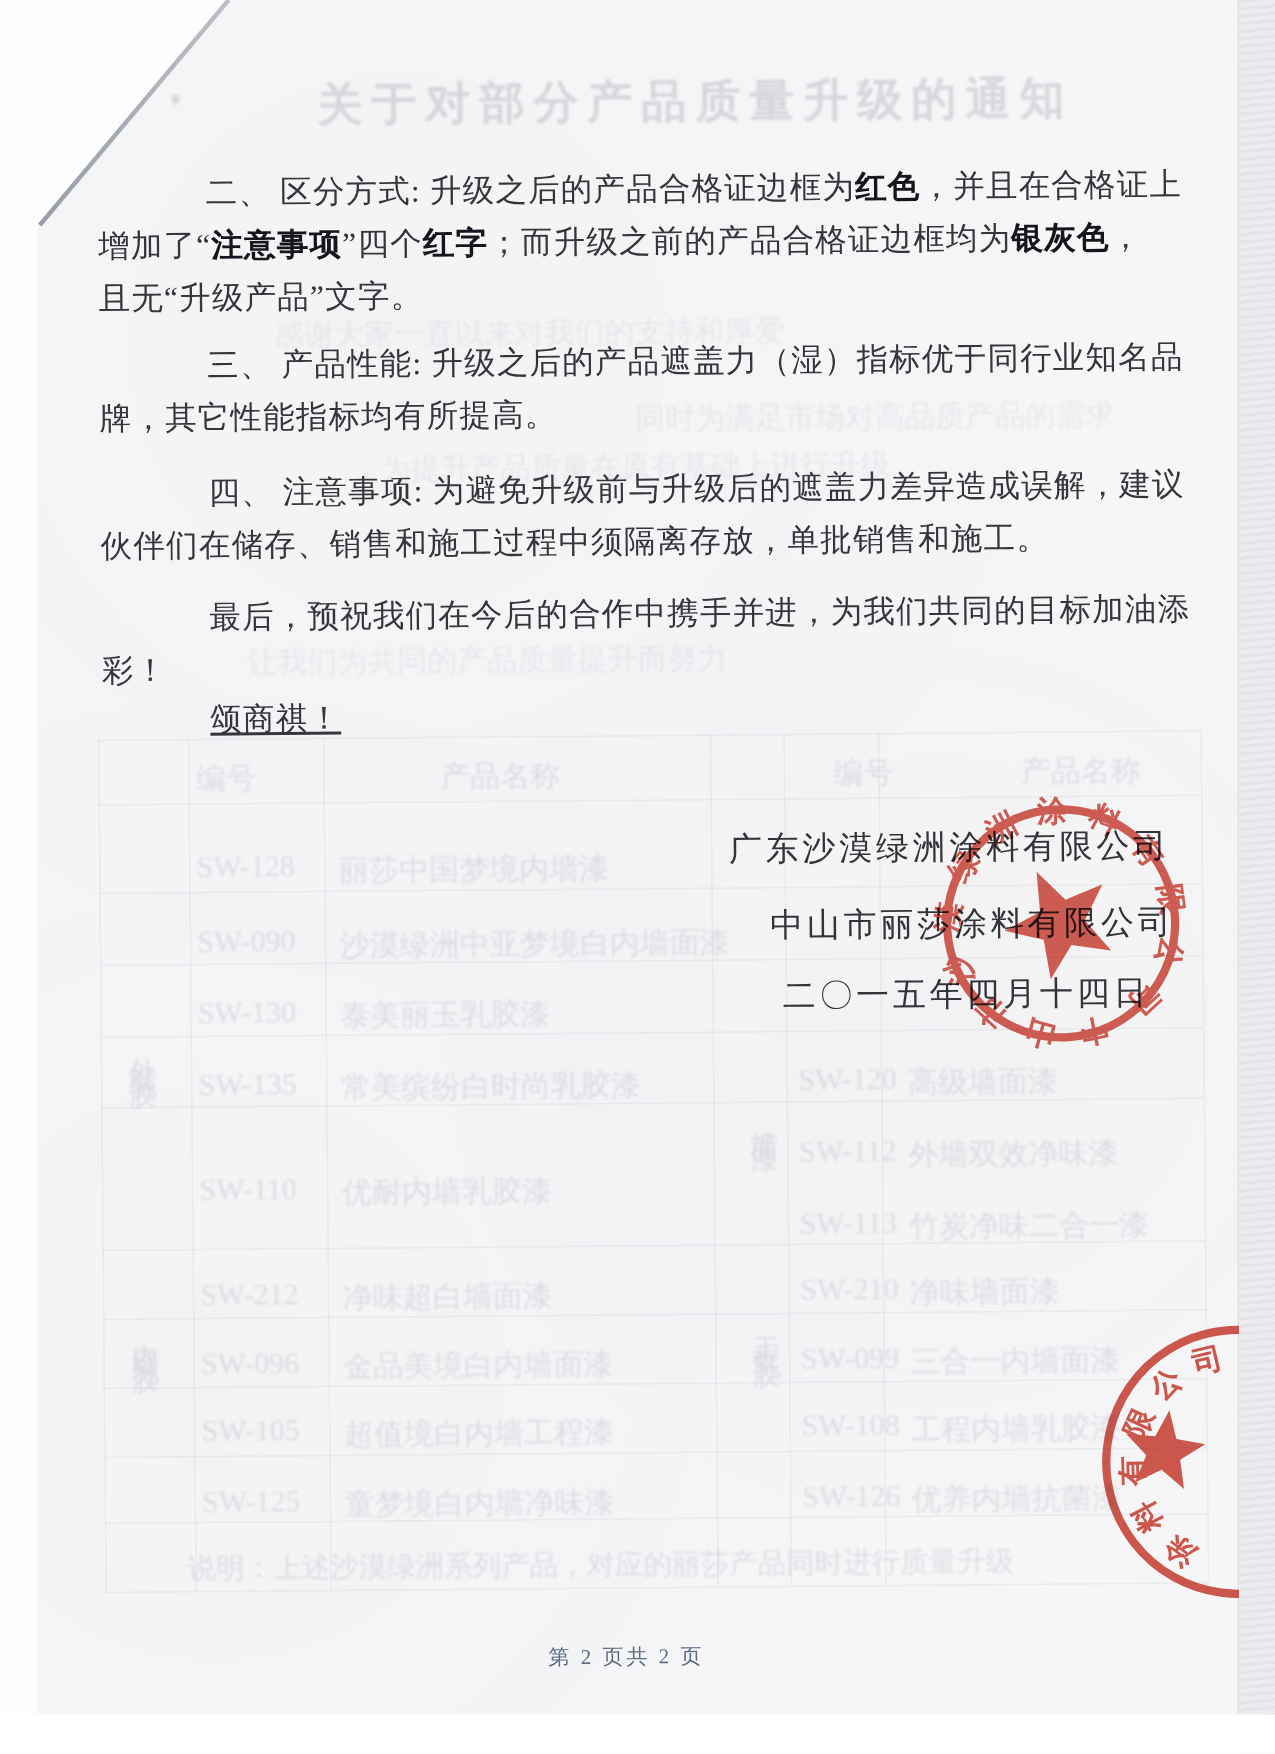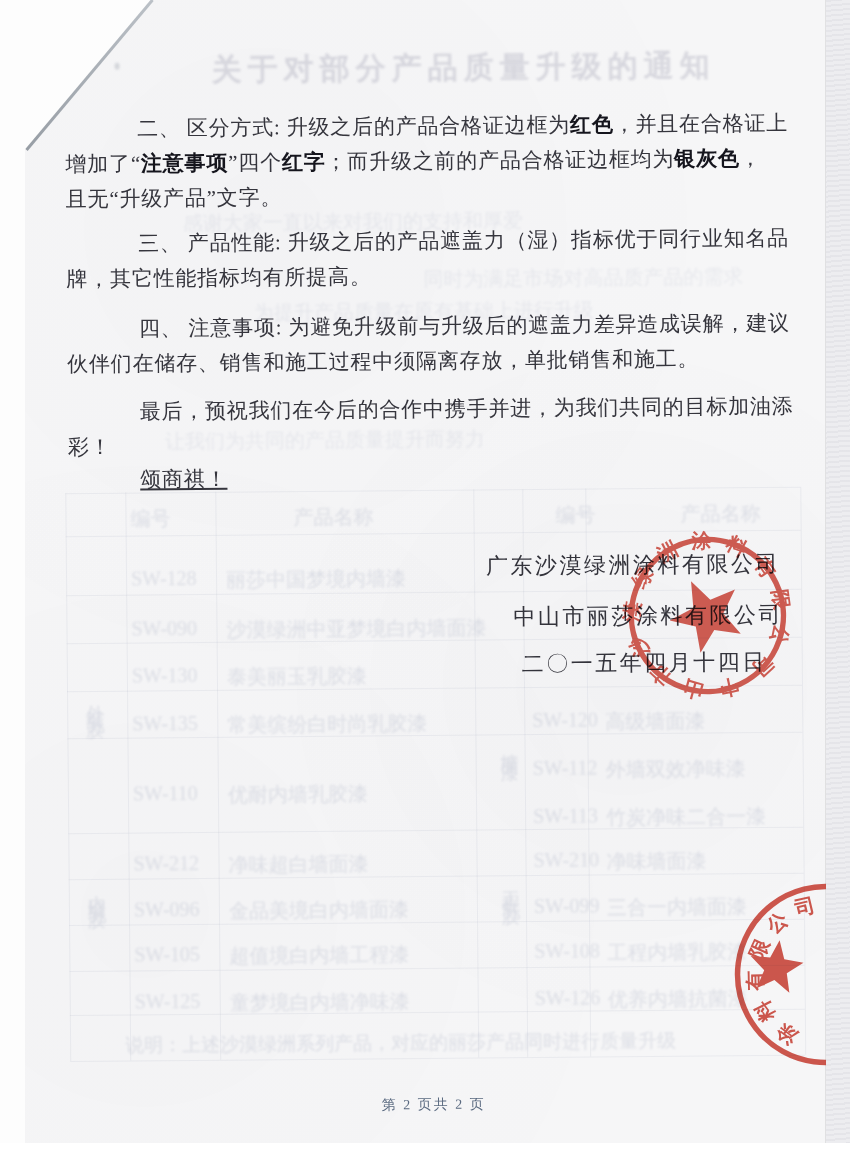--- a/index.html
+++ b/index.html
@@ -17,21 +17,21 @@
   
   .bg-right{position:absolute;right:0;top:0;width:25px;height:1169px;background:#ededf0;
             background-image:repeating-linear-gradient(175deg, rgba(120,120,140,0.07) 0 2px, transparent 2px 5px);}
   .bg-bottom{position:absolute;left:0;top:1143px;width:850px;height:26px;background:#ffffff;}
   .corner-line{position:absolute;left:88px;top:-23px;width:3px;height:196px;
                background:linear-gradient(#b4bac1,#8d949c);transform:rotate(40deg);opacity:.9;}
   
   .line{position:absolute;white-space:nowrap;font-size:21px;letter-spacing:0.8px;color:#35353d;}
   .b{font-weight:700;color:#15151d;}
   .sig{position:absolute;white-space:nowrap;font-size:22px;letter-spacing:2.5px;color:#33333b;}
-  .footer{position:absolute;white-space:nowrap;font-size:14px;letter-spacing:2px;color:#5a6a80;margin-left:16px;}
+  .footer{position:absolute;white-space:nowrap;font-size:14px;letter-spacing:2px;color:#5a6a80;}
   
   .ghost{position:absolute;white-space:nowrap;color:#7e88a6;opacity:.20;filter:blur(0.8px);font-size:20px;}
   .ghost-title{position:absolute;white-space:nowrap;color:#8a8aa0;opacity:.28;filter:blur(0.8px);
                font-size:30px;font-weight:700;letter-spacing:6px;}
   .gvert{writing-mode:vertical-rl;letter-spacing:5px;font-size:18px;}
   .grow{position:absolute;left:0;width:800px;height:24px;}
   .grow span{position:absolute;white-space:nowrap;}
   .gc{left:105px;} .gn{left:200px;} .grc{left:505px;} .grn{left:578px;}
   .gline-v{position:absolute;width:1px;background:rgba(130,140,170,0.10);}
   .gline-h{position:absolute;height:1px;background:rgba(130,140,170,0.10);}

